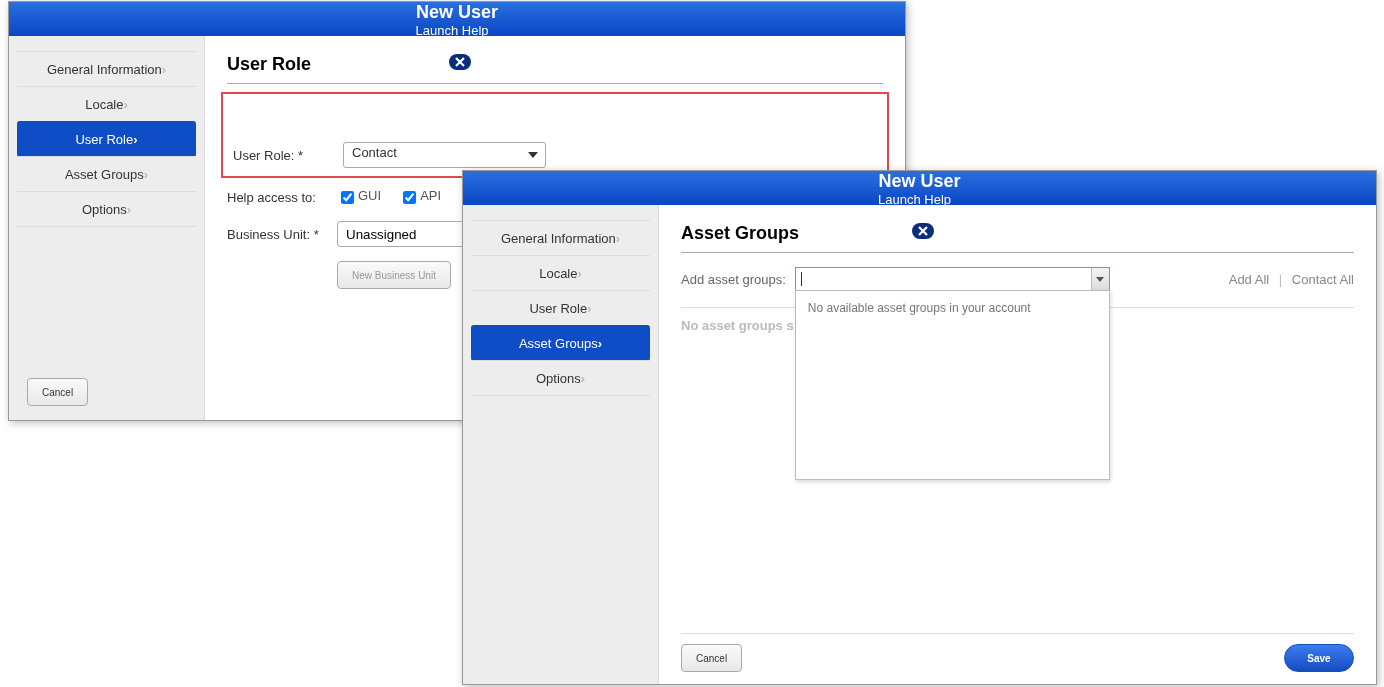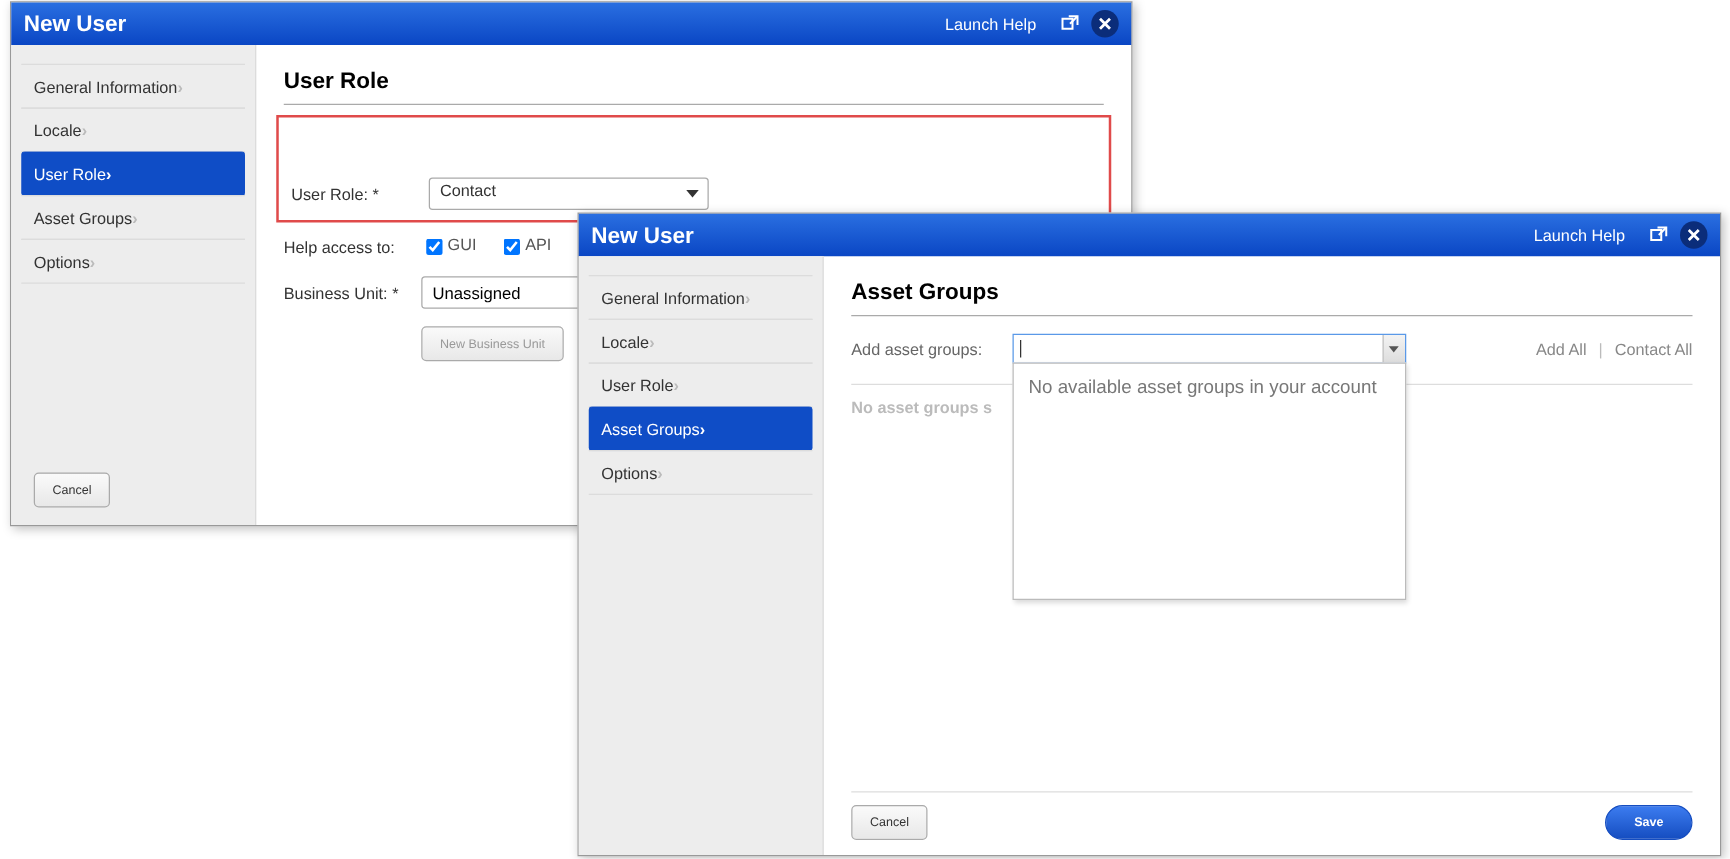--- a/index.html
+++ b/index.html
@@ -21,20 +21,21 @@
   }
   .dlg1 { left: 8px; top: 1px; width: 898px; height: 420px; }
   .dlg2 { left: 462px; top: 170px; width: 915px; height: 515px; }
   .titlebar {
     height: 34px;
     background: linear-gradient(to bottom,#2a6fe1,#0a46c4);
     color: #fff;
     display: flex;
     align-items: center;
     padding: 0 10px;
+    flex-direction: column;
   }
   .titlebar .title {
     font-size: 18px;
     font-weight: bold;
     flex: 1;
   }
   .titlebar .launch {
     font-size: 13px;
     margin-right: 10px;
   }
@@ -62,21 +63,21 @@
   .nav-item {
     height: 36px;
     display: flex;
     align-items: center;
     padding: 0 10px;
     border-top: 1px solid #dcdcdc;
     border-bottom: 1px solid #dcdcdc;
     margin-top: -1px;
     color: #333;
     cursor: pointer;
-    justify-content: flex-start;
+    justify-content: center;
   }
   .nav-item.active {
     background: #0f4dc6;
     color: #fff;
     border-color: #0f4dc6;
     border-radius: 3px;
   }
   .nav-item .chev { color: #bbb; font-weight: bold; }
   .nav-item.active .chev { color: #fff; }
   .content {
@@ -99,21 +100,21 @@
     margin-bottom: 14px;
   }
   .row .label { width: 110px; color: #333; }
   .highlight-box {
     border: 2px solid #e04a4a;
     padding: 8px 10px;
     margin: -6px -6px 10px -6px;
   }
   select.sel, .select-like {
     height: 26px;
-    width: 224px;
+    width: 203px;
     border: 1px solid #aaa;
     border-radius: 3px;
     padding: 2px 20px 2px 8px;
     background: #fff;
     font-size: 13px;
     color: #333;
     appearance: none;
     position: relative;
   }
   .select-wrap { position: relative; display: inline-block; }
@@ -160,21 +161,21 @@
     display: flex;
     justify-content: space-between;
   }
   .dlg1 .footer-area {
     position: absolute;
     left: 18px; right: 18px; bottom: 14px;
   }
   .dlg1 .footer-area .btn { }
   
   .desc { color: #444; margin-bottom: 16px; }
-  .ag-row { display:flex; align-items:center; gap:24px; }
+  .ag-row { display:flex; align-items:center; gap:9px; }
   .ag-row .label { color:#666; }
   .combo {
     position: relative;
     width: 315px;
   }
   .combo input {
     width: 100%; height: 24px;
     border: 1px solid #5a99e8;
     padding: 0 22px 0 6px;
     font-size: 13px;
@@ -191,21 +192,21 @@
     border-top:5px solid #555;
   }
   .combo .cursor-bar {
     position:absolute; left:6px; top:5px; width:1px; height:14px; background:#333;
   }
   .combo .dropdown {
     position:absolute; left:0; top:23px; width:100%; height:190px;
     border:1px solid #bbb; background:#fff; box-shadow: 1px 2px 4px rgba(0,0,0,.15);
     padding: 10px 12px;
     color:#777;
-    font-size:15px;
+    font-size:12px;
   }
   .ag-actions { margin-left: auto; color:#888; }
   .ag-actions .sep { margin: 0 6px; color:#bbb; }
   .ag-actions span { cursor:pointer; }
   .no-groups {
     margin-top: 16px;
     border-top: 1px solid #ddd;
     padding-top: 10px;
     color:#bbb;
     font-weight: bold;

